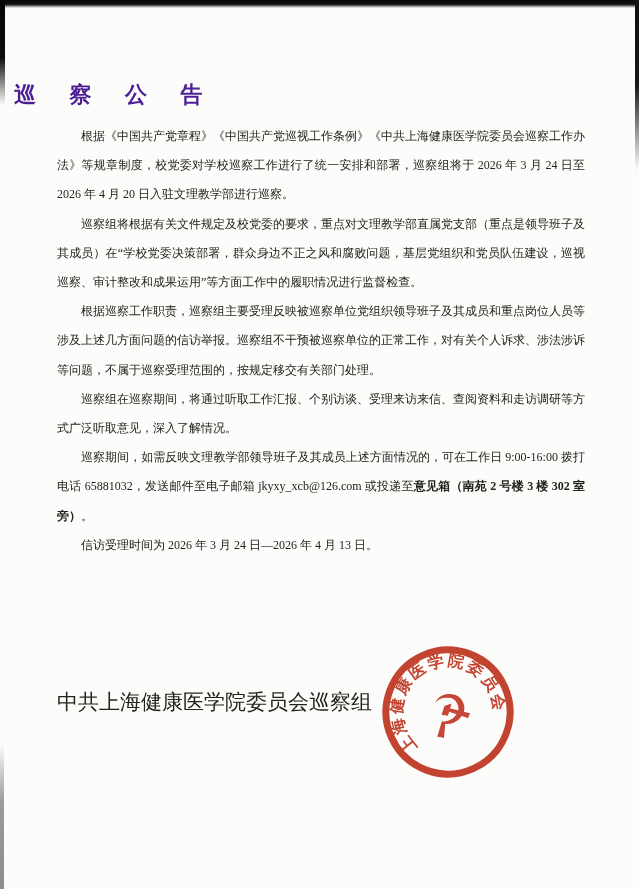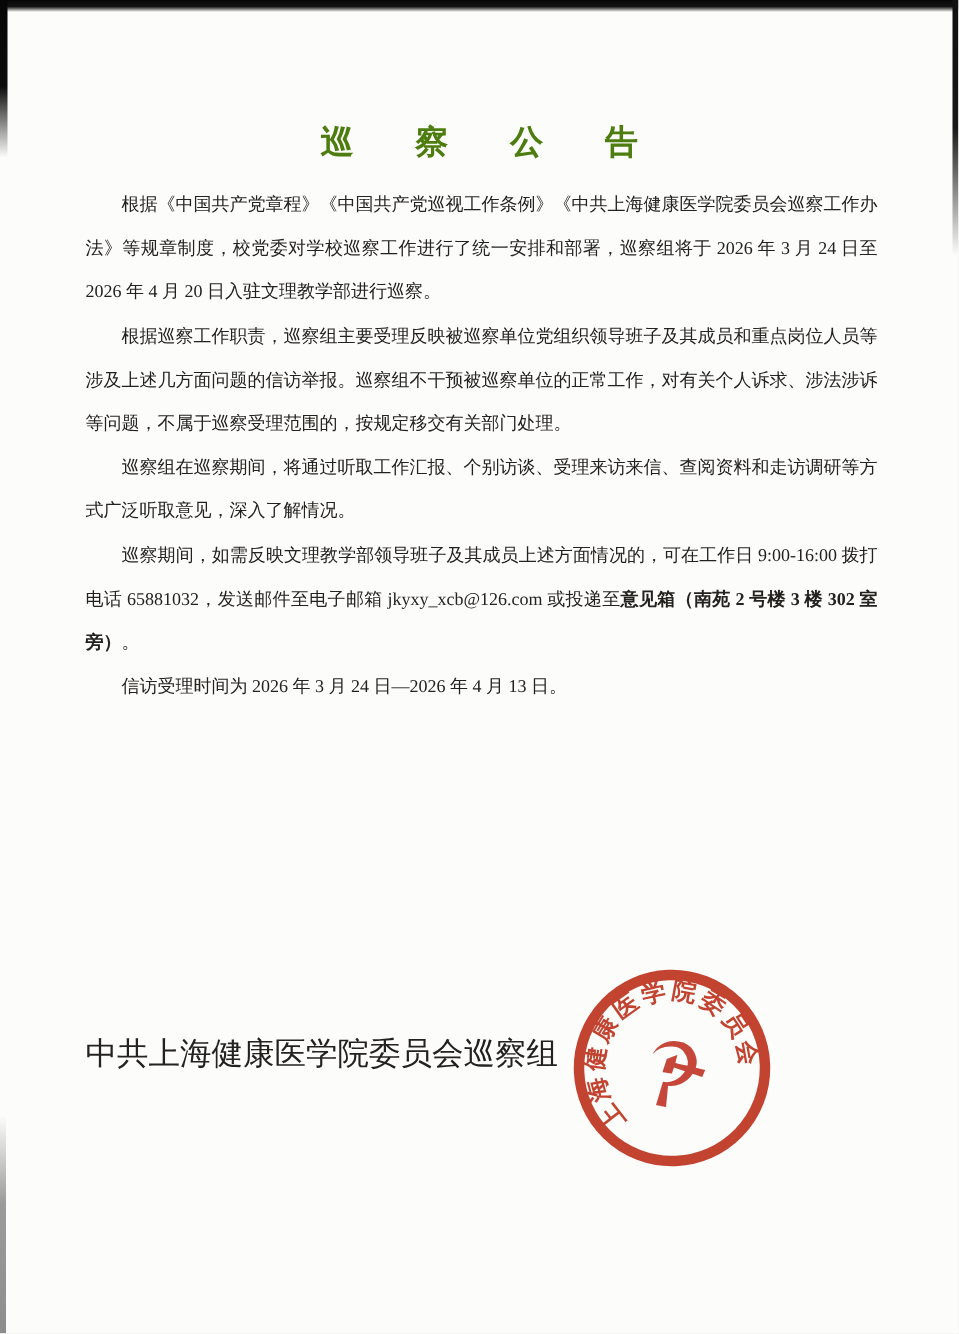--- a/index.html
+++ b/index.html
@@ -21,25 +21,24 @@
                  background:linear-gradient(to bottom,#060606 0%,#141414 55%,rgba(20,20,20,0) 100%); }
   .edge-left-top    { top:0; left:0; width:5px; height:105px;
                  background:linear-gradient(to bottom,#060606 0%,#0c0c0c 55%,rgba(12,12,12,0) 100%); }
   .edge-right-top   { top:0; right:0; width:4px; height:170px;
                  background:linear-gradient(to bottom,#101010 0%,#181818 50%,rgba(24,24,24,0) 100%); }
   .edge-left-bottom { bottom:0; left:0; width:4px; height:145px;
                  background:linear-gradient(to top,#8d8d8d 0%,#9b9b9b 60%,rgba(155,155,155,0) 100%); }
 
   .title {
     position:absolute; top:80px; left:0; right:0;
-    margin:0; text-align:center;
+    margin:0; 
     font-size:22px; font-weight:bold;
     letter-spacing:14px; text-indent:14px;
-    color:#4d7c0f;
-    font-family:Liberation Mono, monospace;
+    color:#4c1d95;
   }
   .doc-body {
     position:absolute; top:122px; left:57px; width:528px;
     font-size:12px; line-height:29.2px;
     text-align:justify; text-justify:inter-ideograph;
   }
   .doc-body p { margin:0; text-indent:2em; }
   .bold-seg { font-weight:bold; }
 
   .signature {
@@ -70,20 +69,21 @@
 
   <div class="edge edge-top"></div>
   <div class="edge edge-left-top"></div>
   <div class="edge edge-right-top"></div>
   <div class="edge edge-left-bottom"></div>
 
   <h1 class="title">巡 察 公 告</h1>
 
   <div class="doc-body">
     <p>根据《中国共产党章程》《中国共产党巡视工作条例》《中共上海健康医学院委员会巡察工作办法》等规章制度，校党委对学校巡察工作进行了统一安排和部署，巡察组将于 2026 年 3 月 24 日至 2026 年 4 月 20 日入驻文理教学部进行巡察。</p>
+    <p>巡察组将根据有关文件规定及校党委的要求，重点对文理教学部直属党支部（重点是领导班子及其成员）在“学校党委决策部署，群众身边不正之风和腐败问题，基层党组织和党员队伍建设，巡视巡察、审计整改和成果运用”等方面工作中的履职情况进行监督检查。</p>
     <p>根据巡察工作职责，巡察组主要受理反映被巡察单位党组织领导班子及其成员和重点岗位人员等涉及上述几方面问题的信访举报。巡察组不干预被巡察单位的正常工作，对有关个人诉求、涉法涉诉等问题，不属于巡察受理范围的，按规定移交有关部门处理。</p>
     <p>巡察组在巡察期间，将通过听取工作汇报、个别访谈、受理来访来信、查阅资料和走访调研等方式广泛听取意见，深入了解情况。</p>
     <p><span>巡察期间，如需反映文理教学部领导班子及其成员上述方面情况的，可在工作日 9:00-16:00 拨打电话 65881032，发送邮件至电子邮箱 jkyxy_xcb@126.com 或投递至</span><span class="bold-seg">意见箱（南苑 2 号楼 3 楼 302 室旁）</span><span>。</span></p>
     <p>信访受理时间为 2026 年 3 月 24 日—2026 年 4 月 13 日。</p>
   </div>
 
   <div class="signature">
     <div class="l1">中共上海健康医学院委员会巡察组</div>
   </div>
 

